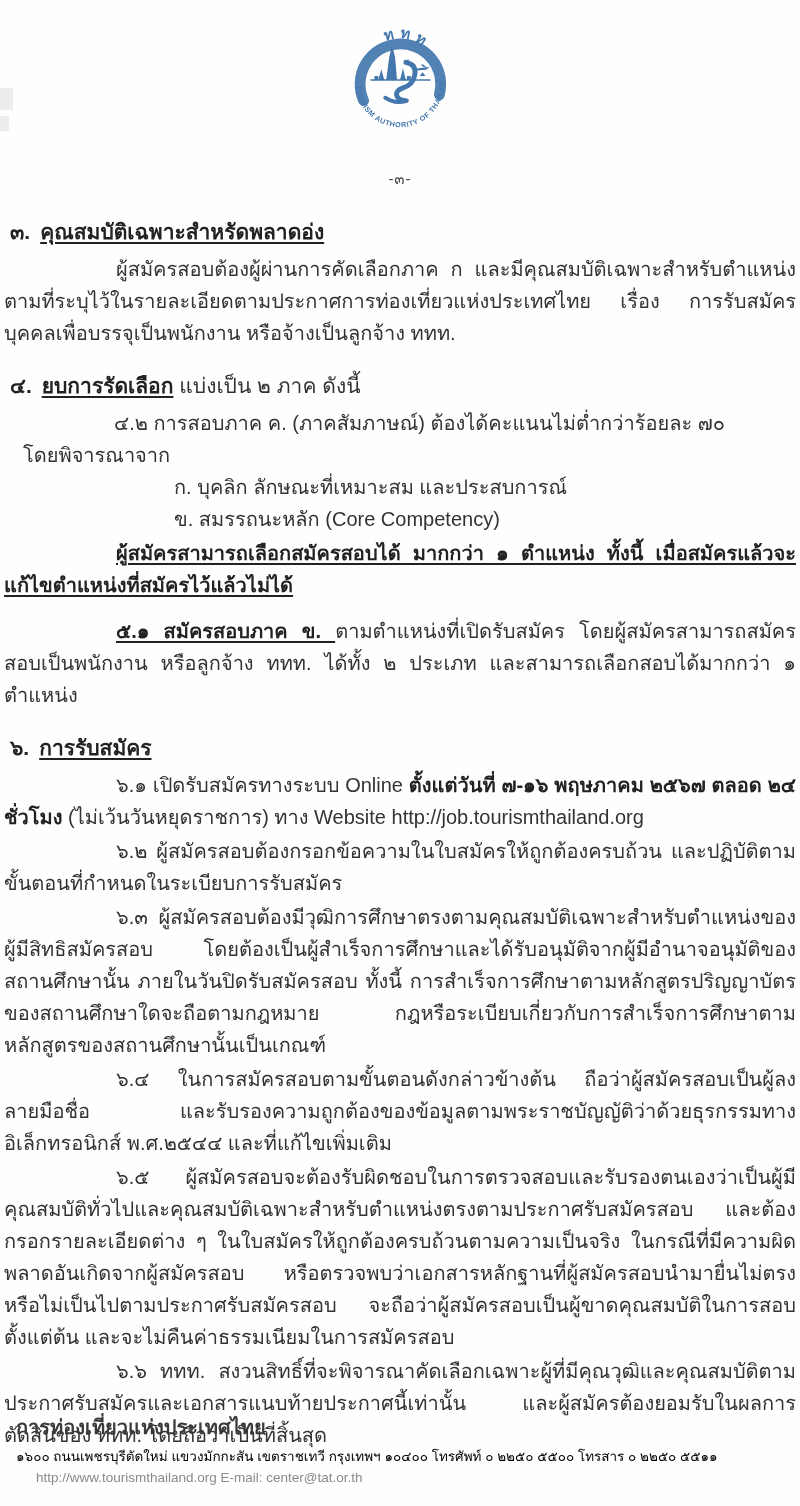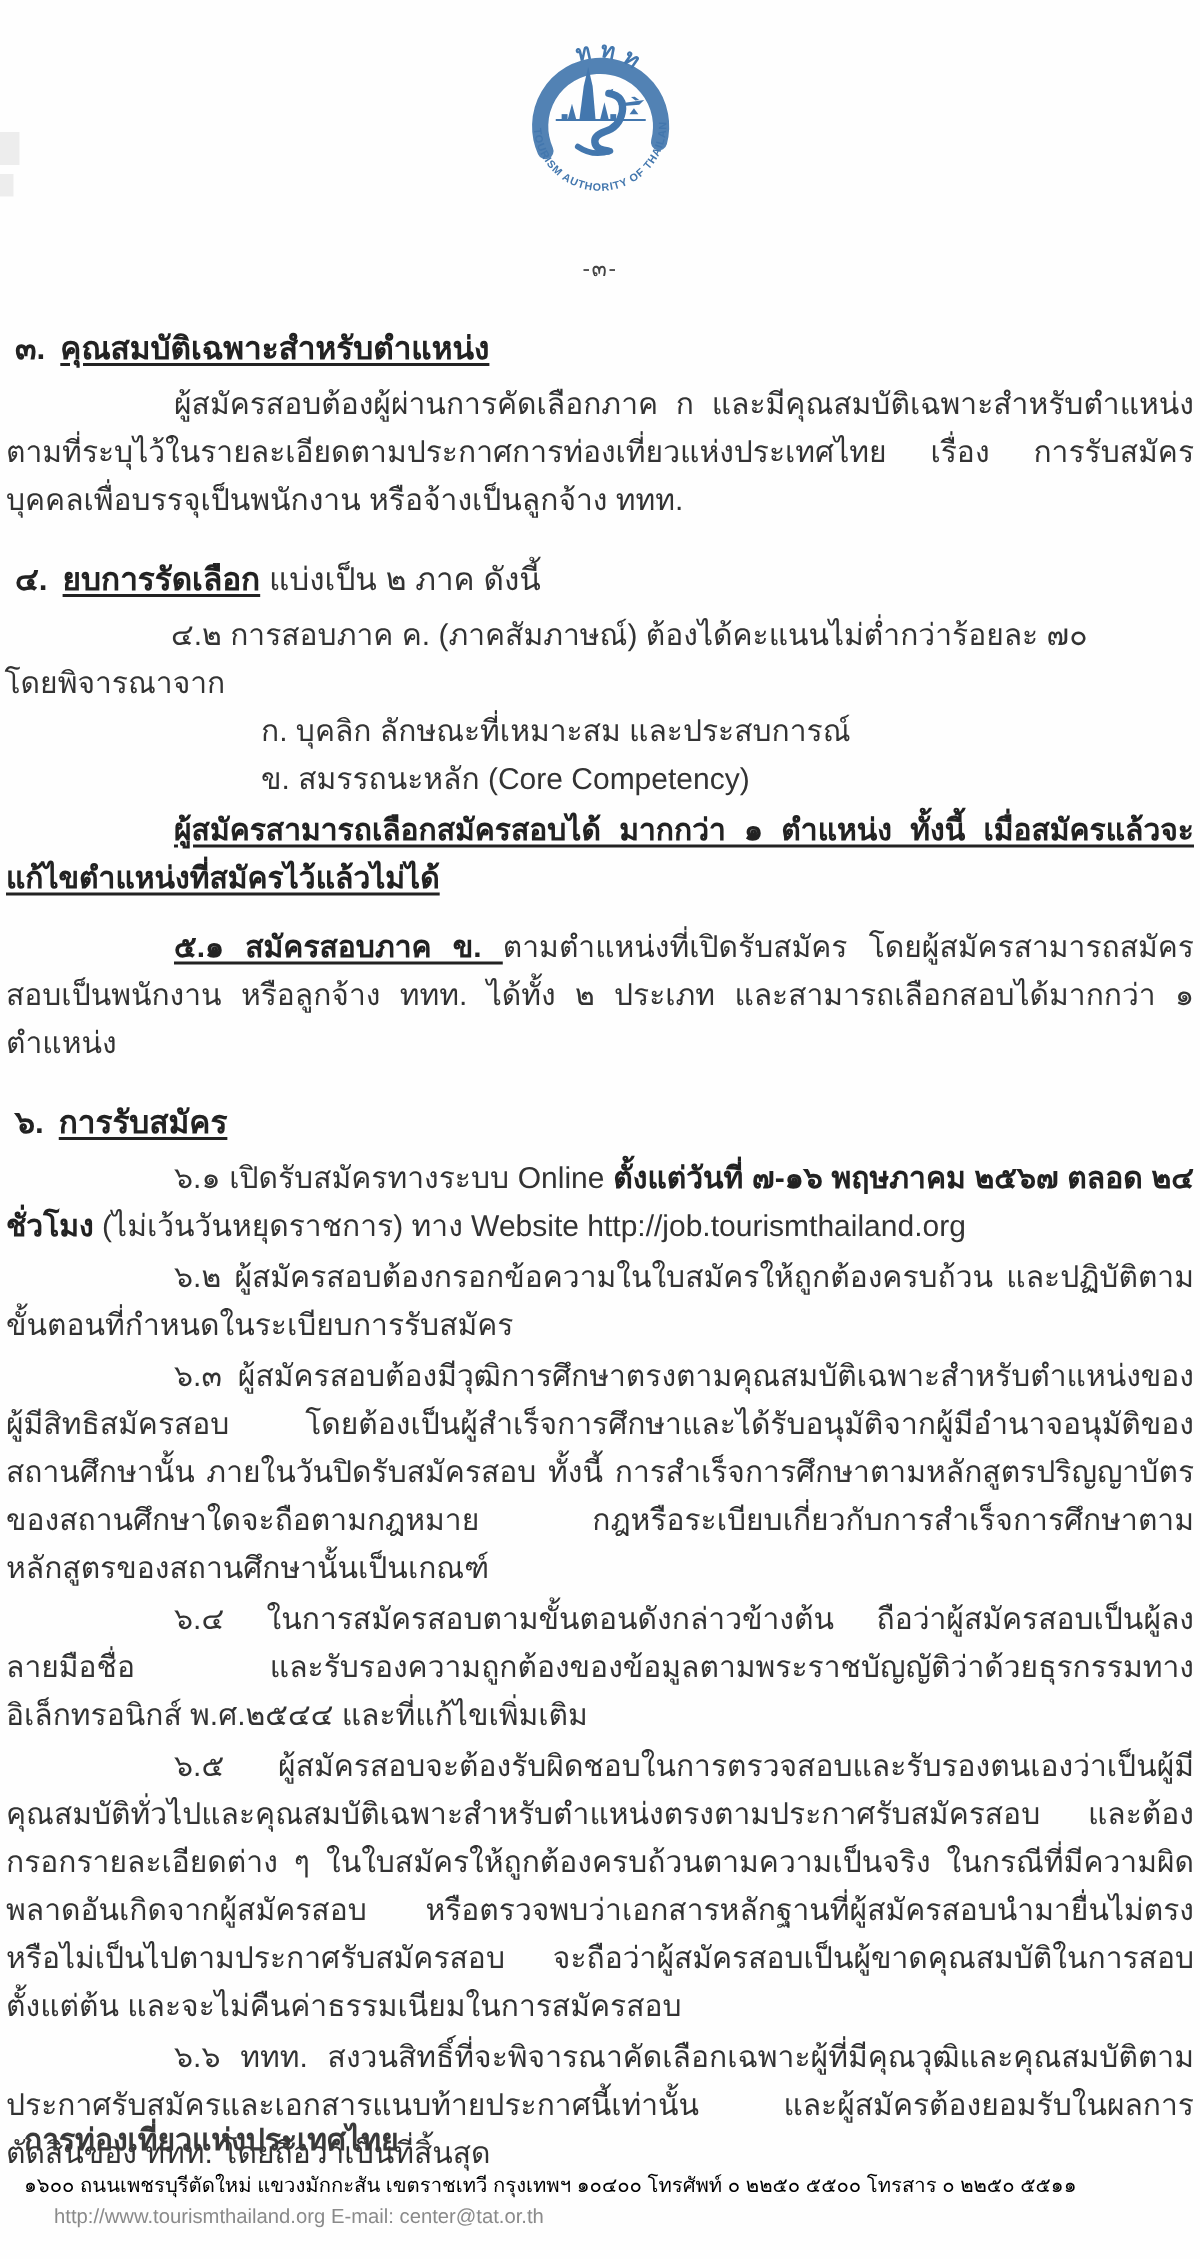--- a/index.html
+++ b/index.html
@@ -35,21 +35,21 @@
   .u{text-decoration:underline;text-underline-offset:3px;}
   .b{font-weight:bold;color:#222;}
 
   .para{
     margin:2px 2px 0 2px;
     text-indent:112px;
     text-align:justify;
   }
   .para.gap{margin-top:14px;}
   .indent-line{margin-left:112px;}
-  .flush-line{margin-left:1px;}
+  .flush-line{margin-left:21px;}
   .deep-indent{margin-left:172px;}
 
   .footer{
     position:absolute;left:16px;top:1412px;width:100%;
     text-align:left;
   }
   .footer-org{font-weight:bold;font-size:20px;color:#3a3a3a;line-height:30px;}
   .footer-address{font-size:13.5px;color:#000000;line-height:22px;margin-top:4px;}
   .footer-web{font-size:13.5px;color:#8a8a8a;line-height:20px;padding-left:20px;}
 </style>
@@ -99,21 +99,21 @@
       <text font-size="7.3" font-weight="bold" fill="#4377ae" letter-spacing="0.6">
         <textPath href="#botArc" startOffset="2%">TOURISM AUTHORITY OF THAILAND</textPath>
       </text>
     </svg>
   </div>
 
   <div class="page-number">-๓-</div>
 
   <div class="content">
 
-    <div class="section-heading"><span class="num">๓.</span><span class="u">คุณสมบัติเฉพาะสำหรับตำแหน่ง</span></div>
+    <div class="section-heading"><span class="num">๓.</span><span class="u">คุณสมบัติเฉพาะสำหรัดพลาดอ่ง</span></div>
     <div class="para">ผู้สมัครสอบต้องผู้ผ่านการคัดเลือกภาค ก และมีคุณสมบัติเฉพาะสำหรับตำแหน่งตามที่ระบุไว้ในรายละเอียดตามประกาศการท่องเที่ยวแห่งประเทศไทย เรื่อง การรับสมัครบุคคลเพื่อบรรจุเป็นพนักงาน หรือจ้างเป็นลูกจ้าง ททท.</div>
 
     <div class="section-heading"><span class="num">๔.</span><span class="u">ยบการรัดเลือก</span><span style="font-weight:normal;color:#333;"> แบ่งเป็น ๒ ภาค ดังนี้</span></div>
     <div class="indent-line">๔.๒ การสอบภาค ค. (ภาคสัมภาษณ์) ต้องได้คะแนนไม่ต่ำกว่าร้อยละ ๗๐</div>
     <div class="flush-line">โดยพิจารณาจาก</div>
     <div class="deep-indent">ก. บุคลิก ลักษณะที่เหมาะสม และประสบการณ์</div>
     <div class="deep-indent">ข. สมรรถนะหลัก (Core Competency)</div>
 
     <div class="para"><span class="b u">ผู้สมัครสามารถเลือกสมัครสอบได้ มากกว่า ๑ ตำแหน่ง ทั้งนี้ เมื่อสมัครแล้วจะแก้ไขตำแหน่งที่สมัครไว้แล้วไม่ได้</span></div>
     <div class="para gap"><span class="b u">๕.๑ สมัครสอบภาค ข. </span><span>ตามตำแหน่งที่เปิดรับสมัคร โดยผู้สมัครสามารถสมัครสอบเป็นพนักงาน หรือลูกจ้าง ททท. ได้ทั้ง ๒ ประเภท และสามารถเลือกสอบได้มากกว่า ๑ ตำแหน่ง</span></div>

